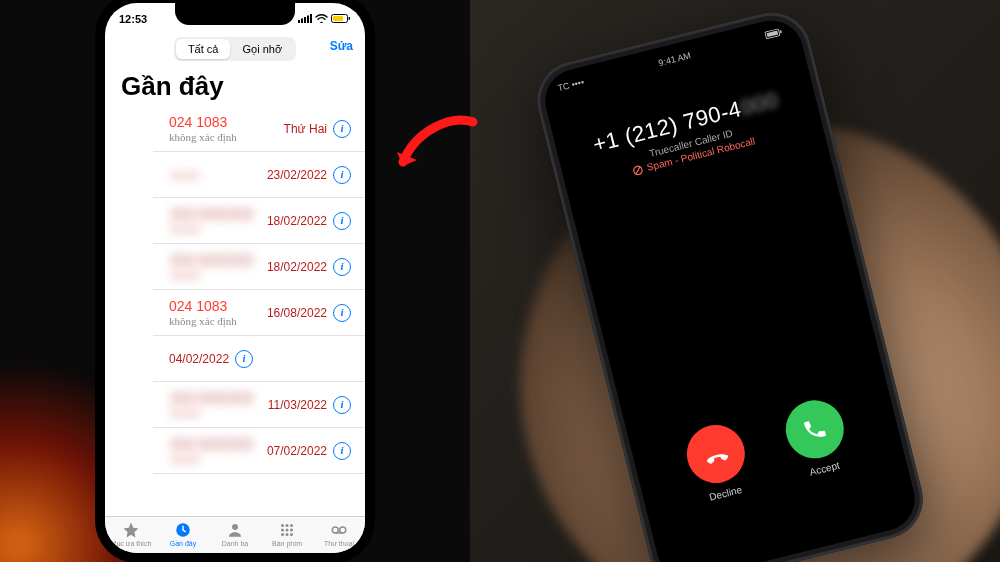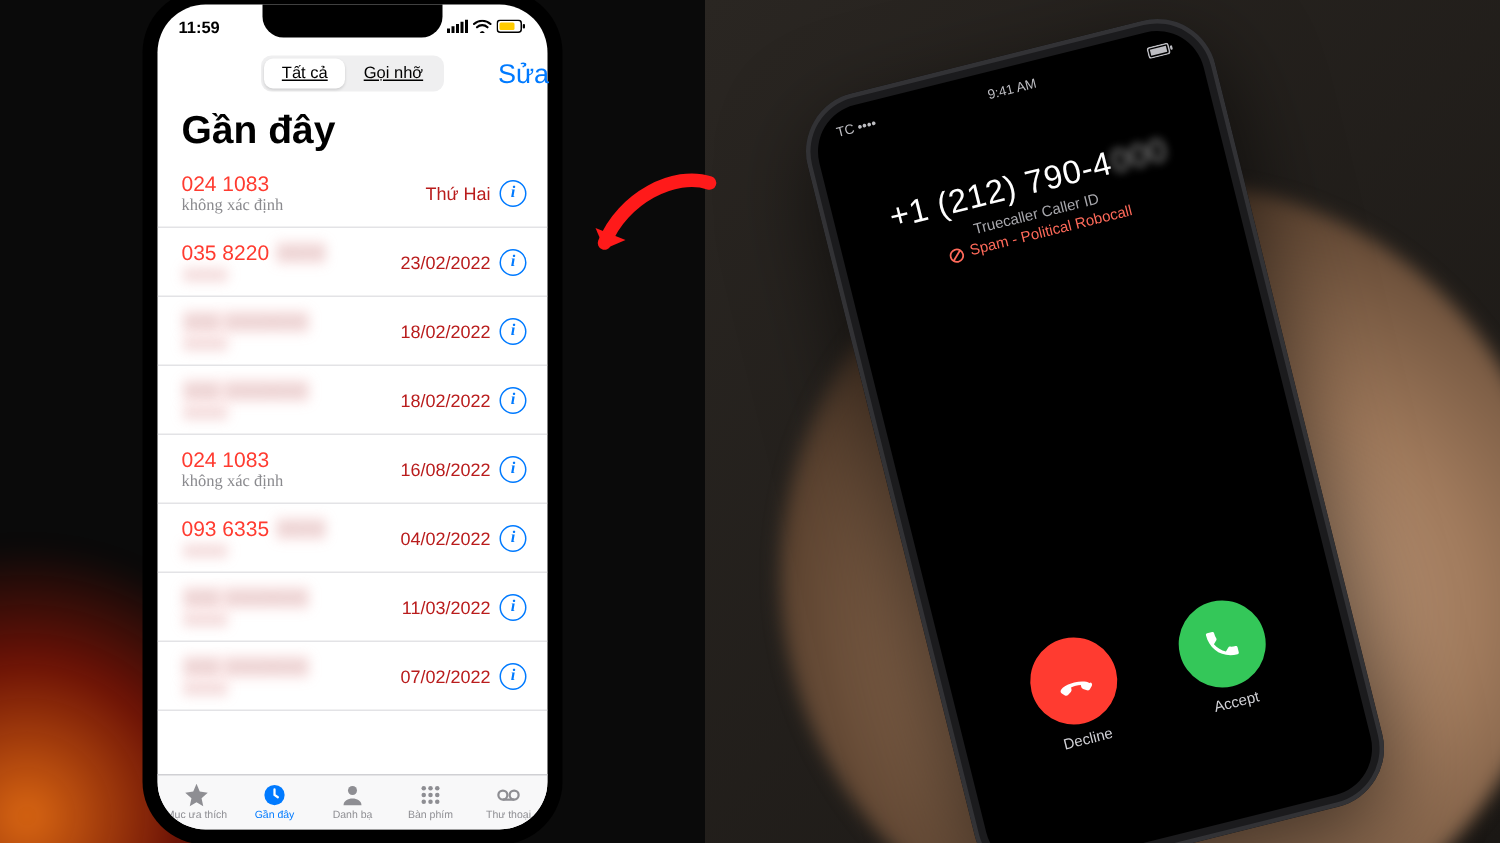--- a/index.html
+++ b/index.html
@@ -80,51 +80,52 @@
     display: flex;
     justify-content: center;
     padding: 6px 0 2px;
   }
   .segmented-control {
     display: flex;
     background: #efeff0;
     border-radius: 7px;
     padding: 2px;
     font-size: 11px;
-    text-decoration: underline;
   }
   .seg {
     padding: 4px 12px;
     border-radius: 6px;
     color: #000;
   }
   .seg.active {
     background: #fff;
     box-shadow: 0 1px 2px rgba(0,0,0,0.15);
   }
   .edit-btn {
     position: absolute;
-    right: 9px;
+    right: 22px;
     top: 46px;
     color: #007aff;
-    font-size: 18px;
+    font-size: 12px;
+    font-weight: bold;
   }
   .heading {
     font-size: 26px;
     font-weight: 700;
     padding: 8px 16px 4px;
     color: #000;
   }
   .list { flex:1; overflow:hidden; }
   .row {
     display: flex;
     align-items: center;
     padding: 7px 14px 7px 16px;
     border-bottom: 0.5px solid #e3e3e6;
     min-height: 46px;
+    margin-left: 48px;
   }
   .row-main { flex:1; min-width:0; }
   .row-num { font-size: 14px; line-height:1.15; }
   .row-num.missed { color: #ff3b30; }
   .row-sub { font-size: 11px; color: #8a8a8e; font-family: Liberation Serif, serif; }
   .row-date { font-size: 12px; color: #b91c1c; margin-right: 6px; white-space:nowrap; }
   .info-icon {
     width: 18px; height: 18px;
     border: 1.5px solid #007aff;
     border-radius: 50%;
@@ -259,21 +260,21 @@
 <body>
 
 <div class="scene">
   <div class="glow"></div>
 
   <div class="left">
     <div class="iphone-white">
       <div class="notch"></div>
       <div class="screen">
         <div class="status-bar">
-          <span>11:59</span>
+          <span>12:53</span>
           <span class="status-icons">
             <span class="sig-icon">
               <svg width="14" height="9" viewBox="0 0 14 9">
                   <rect x="0" y="6" width="2" height="3" fill="#000"></rect>
                   <rect x="3" y="4.5" width="2" height="4.5" fill="#000"></rect>
                   <rect x="6" y="3" width="2" height="6" fill="#000"></rect>
                   <rect x="9" y="1.5" width="2" height="7.5" fill="#000"></rect>
                   <rect x="12" y="0" width="2" height="9" fill="#000"></rect>
                 </svg>
             </span>
@@ -306,21 +307,20 @@
             <div class="row">
               <div class="row-main">
                 <div class="row-num missed">024 1083</div>
                 <div class="row-sub">không xác định</div>
               </div>
               <div class="row-date">Thứ Hai</div>
               <div class="info-icon">i</div>
             </div>
             <div class="row">
               <div class="row-main">
-                <div class="row-num missed">035 8220 <span class="blur">0000</span></div>
                 <div class="row-sub"><span class="blur">xxxxx</span></div>
               </div>
               <div class="row-date">23/02/2022</div>
               <div class="info-icon">i</div>
             </div>
             <div class="row">
               <div class="row-main">
                 <div class="row-num"><span class="blur">000 0000000</span></div>
                 <div class="row-sub"><span class="blur">xxxxx</span></div>
               </div>
@@ -337,24 +337,20 @@
             </div>
             <div class="row">
               <div class="row-main">
                 <div class="row-num missed">024 1083</div>
                 <div class="row-sub">không xác định</div>
               </div>
               <div class="row-date">16/08/2022</div>
               <div class="info-icon">i</div>
             </div>
             <div class="row">
-              <div class="row-main">
-                <div class="row-num missed">093 6335 <span class="blur">0000</span></div>
-                <div class="row-sub"><span class="blur">xxxxx</span></div>
-              </div>
               <div class="row-date">04/02/2022</div>
               <div class="info-icon">i</div>
             </div>
             <div class="row">
               <div class="row-main">
                 <div class="row-num"><span class="blur">000 0000000</span></div>
                 <div class="row-sub"><span class="blur">xxxxx</span></div>
               </div>
               <div class="row-date">11/03/2022</div>
               <div class="info-icon">i</div>

